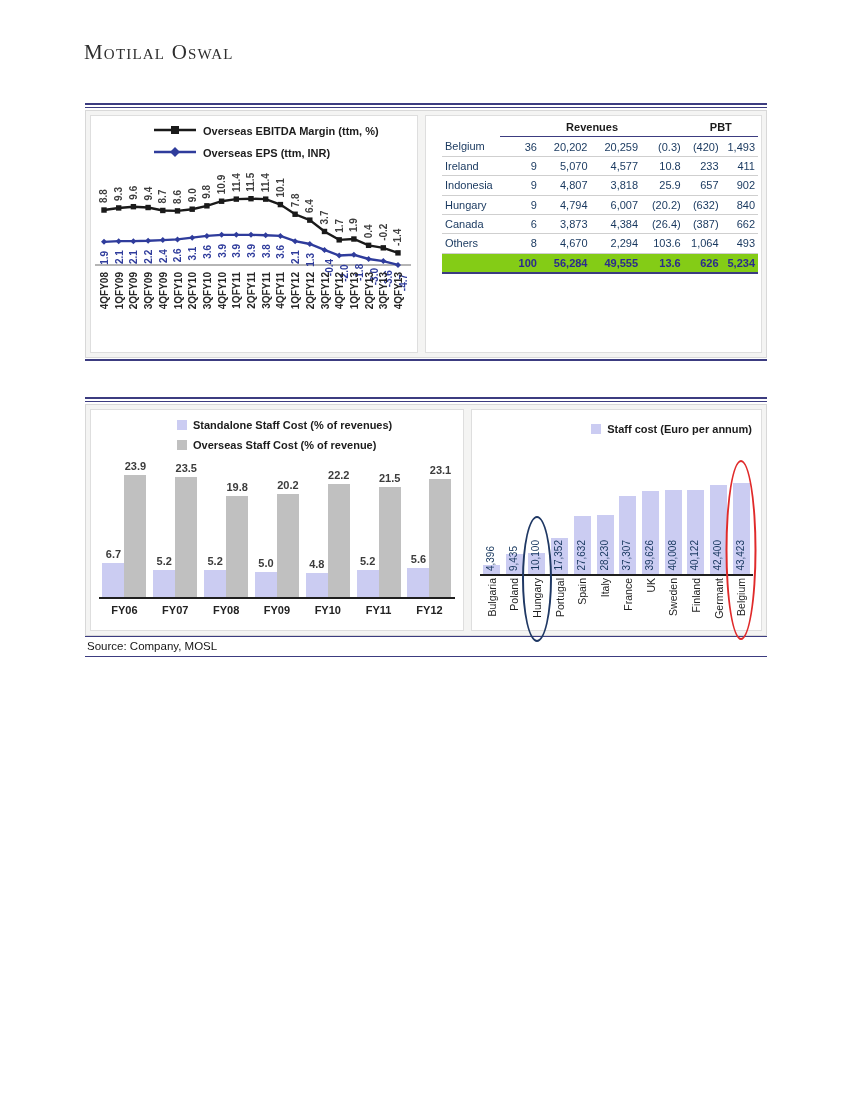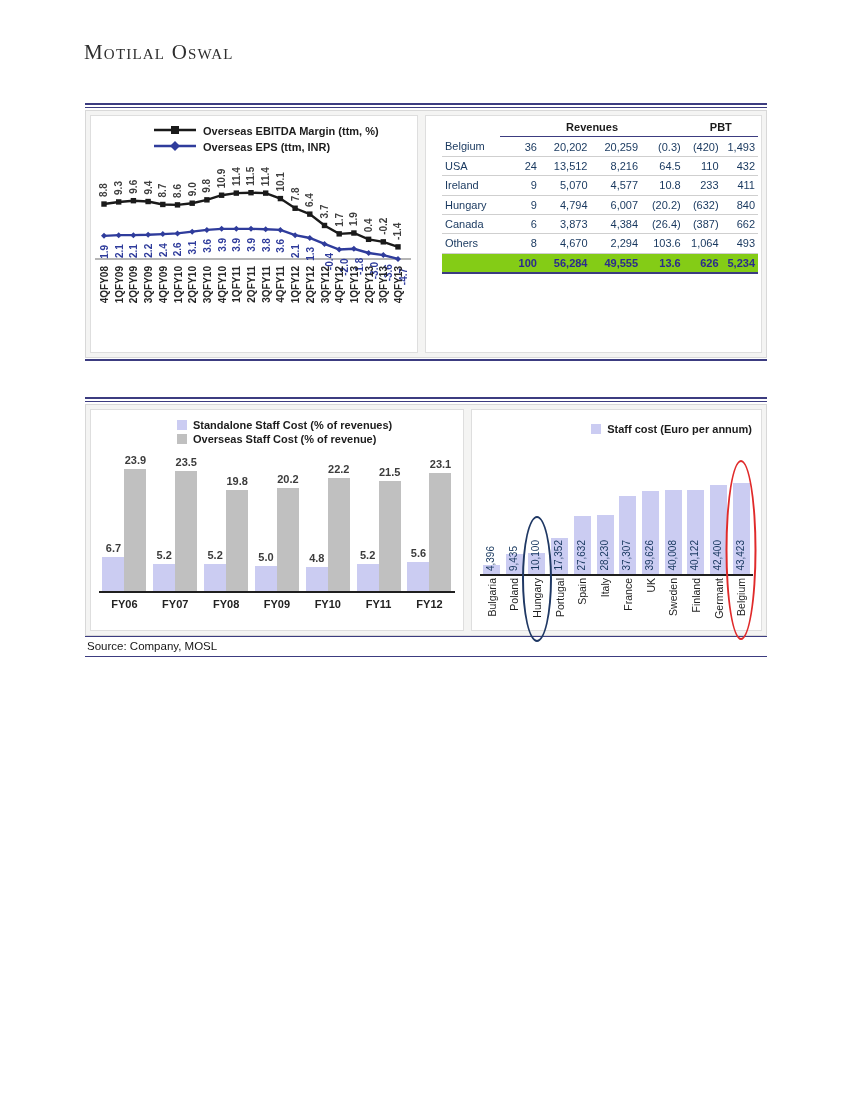--- a/index.html
+++ b/index.html
@@ -23,21 +23,21 @@
   #panel2{height:222px;}
   .subbox{background:#ffffff;border:1px solid #DEDEDE;box-sizing:border-box;}
   #chart1-box{width:328px;}
   #table-box{flex:1;padding:2px 3px 0 16px;}
   #chart2-box{width:374px;}
   #chart3-box{flex:1;position:relative;}
 
   .source{font-size:11.5px;color:#151515;padding:3px 2px 4px 2px;}
 
   
-  .lgd{display:flex;flex-direction:column;gap:2px;}
+  .lgd{display:flex;flex-direction:column;gap:8px;}
   #legend1{margin:8px 0 0 62px;}
   #legend2{margin:9px 0 4px 86px;}
   #legend3{position:absolute;top:13px;right:9px;}
   .lgd-row{display:flex;align-items:center;gap:6px;font-size:11px;font-weight:bold;color:#1c1c1c;}
   .sw{width:10px;height:10px;display:inline-block;flex:0 0 auto;}
 
   
   #c1-svg{display:block;margin:2px 0 0 1px;}
 
   
@@ -238,36 +238,36 @@
             <tr>
               <td class="cname">Belgium</td>
               <td>36</td>
               <td>20,202</td>
               <td>20,259</td>
               <td>(0.3)</td>
               <td>(420)</td>
               <td>1,493</td>
             </tr>
             <tr>
-              <td class="cname">USA</td>
-              <td>24</td>
-              <td>13,512</td>
-              <td>8,216</td>
-              <td>64.5</td>
-              <td>110</td>
-              <td>432</td>
-            </tr>
-            <tr>
               <td class="cname">Ireland</td>
               <td>9</td>
               <td>5,070</td>
               <td>4,577</td>
               <td>10.8</td>
               <td>233</td>
               <td>411</td>
+            </tr>
+            <tr>
+              <td class="cname">Indonesia</td>
+              <td>9</td>
+              <td>4,807</td>
+              <td>3,818</td>
+              <td>25.9</td>
+              <td>657</td>
+              <td>902</td>
             </tr>
             <tr>
               <td class="cname">Hungary</td>
               <td>9</td>
               <td>4,794</td>
               <td>6,007</td>
               <td>(20.2)</td>
               <td>(632)</td>
               <td>840</td>
             </tr>

